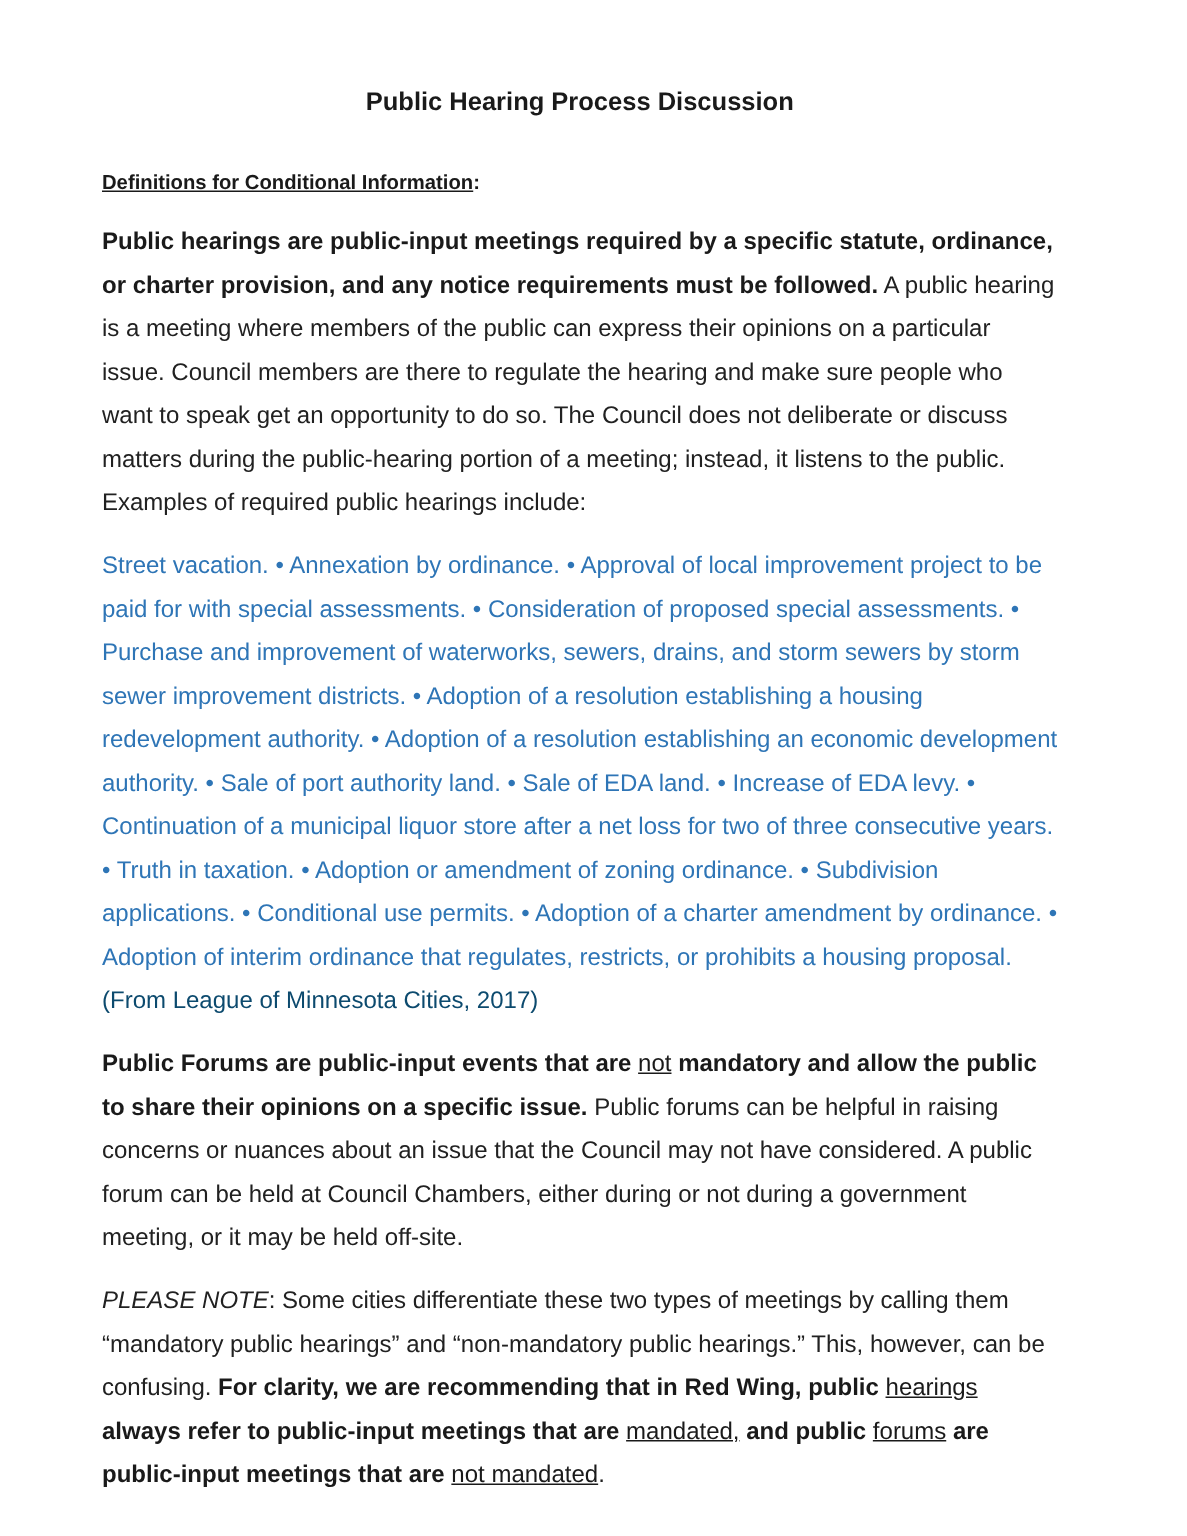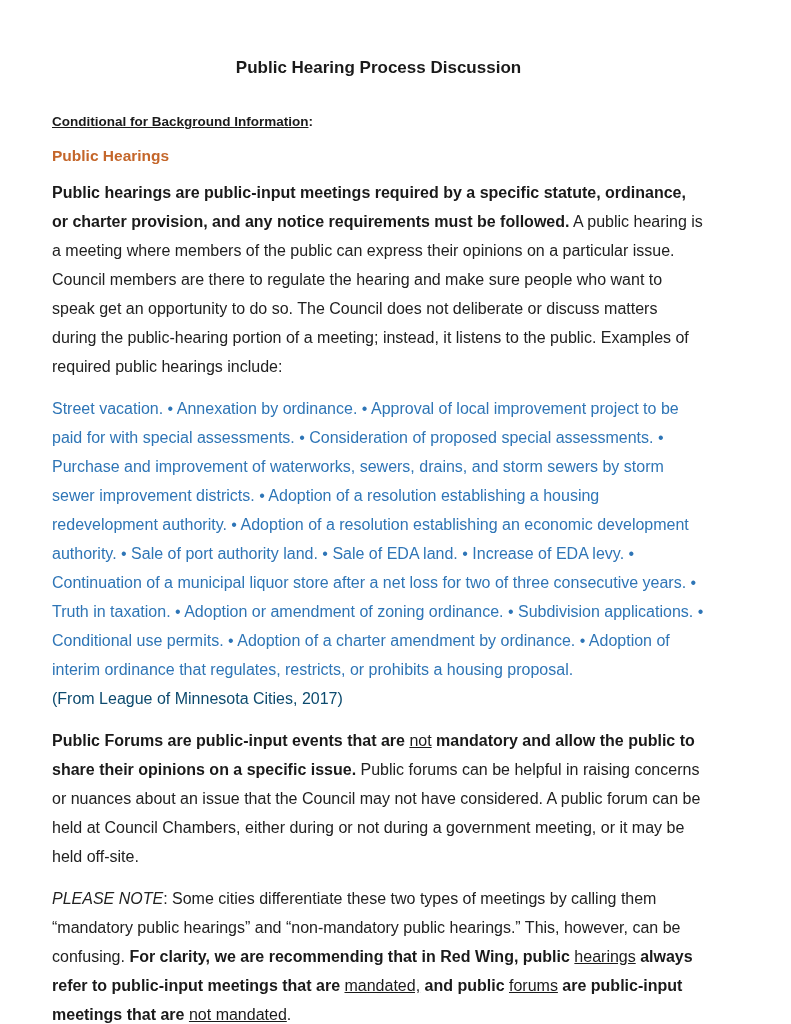--- a/index.html
+++ b/index.html
@@ -11,21 +11,21 @@
     width: 791px;
     height: 1024px;
     font-family: "Liberation Sans", sans-serif;
     color: #212121;
     overflow: hidden;
   }
   .page {
     box-sizing: border-box;
     width: 791px;
     height: 840px;
-    padding: 58px 86px 0 52px;
+    padding: 58px 86px 0 68px;
     background: #ffffff;
   }
   .doc-title {
     font-size: 17px;
     font-weight: bold;
     text-align: center;
     color: #1a1a1a;
     margin: 0 0 36px 0;
   }
   .definitions {
@@ -56,23 +56,22 @@
   .note-label { font-style: italic; }
   .bu { font-weight: normal; text-decoration: underline; color: #1a1a1a; }
 </style>
 </head>
 <body>
 
 <div class="page">
 
   <h1 class="doc-title">Public Hearing Process Discussion</h1>
 
-  <p class="definitions"><span class="u">Conditional for Background Information</span><span>:</span></p>
+  <p class="definitions"><span class="u">Definitions for Conditional Information</span><span>:</span></p>
 
-  <h2 class="section-heading">Public Hearings</h2>
 
   <p class="body-para"><strong>Public hearings are public-input meetings required by a specific statute, ordinance, or charter provision, and any notice requirements must be followed.</strong><span> A public hearing is a meeting where members of the public can express their opinions on a particular issue. Council members are there to regulate the hearing and make sure people who want to speak get an opportunity to do so. The Council does not deliberate or discuss matters during the public-hearing portion of a meeting; instead, it listens to the public. Examples of required public hearings include:</span></p>
 
   <p class="body-para"><span class="examples-text">Street vacation. • Annexation by ordinance. • Approval of local improvement project to be paid for with special assessments. • Consideration of proposed special assessments. • Purchase and improvement of waterworks, sewers, drains, and storm sewers by storm sewer improvement districts. • Adoption of a resolution establishing a housing redevelopment authority. • Adoption of a resolution establishing an economic development authority. • Sale of port authority land. • Sale of EDA land. • Increase of EDA levy. • Continuation of a municipal liquor store after a net loss for two of three consecutive years. • Truth in taxation. • Adoption or amendment of zoning ordinance. • Subdivision applications. • Conditional use permits. • Adoption of a charter amendment by ordinance. • Adoption of interim ordinance that regulates, restricts, or prohibits a housing proposal.</span><span class="citation-line">(From League of Minnesota Cities, 2017)</span></p>
 
 
   <p class="body-para"><strong>Public Forums are public-input events that are </strong><span class="bu">not</span><strong> mandatory and allow the public to share their opinions on a specific issue.</strong><span> Public forums can be helpful in raising concerns or nuances about an issue that the Council may not have considered. A public forum can be held at Council Chambers, either during or not during a government meeting, or it may be held off-site.</span></p>
 
   <p class="body-para"><span class="note-label">PLEASE NOTE</span><span>: Some cities differentiate these two types of meetings by calling them “mandatory public hearings” and “non-mandatory public hearings.” This, however, can be confusing. </span><strong>For clarity, we are recommending that in Red Wing, public </strong><span class="bu">hearings</span><strong> always refer to public-input meetings that are </strong><span class="bu">mandated,</span><strong> and public </strong><span class="bu">forums</span><strong> are public-input meetings that are </strong><span class="bu">not mandated</span><span>.</span></p>
 

